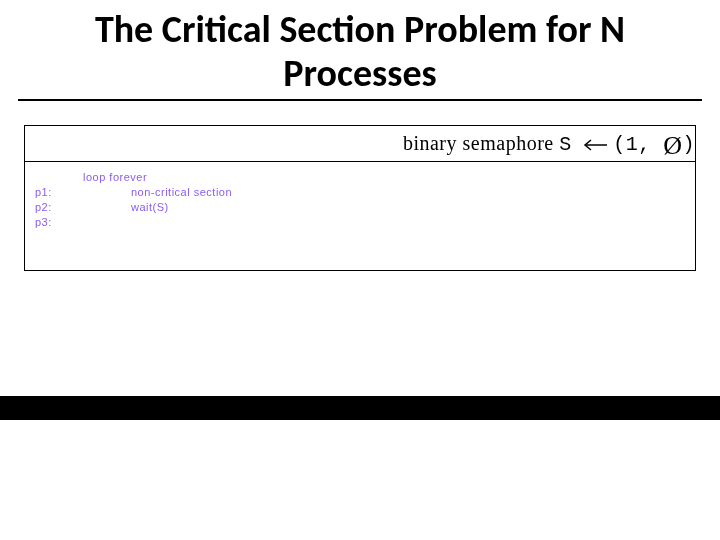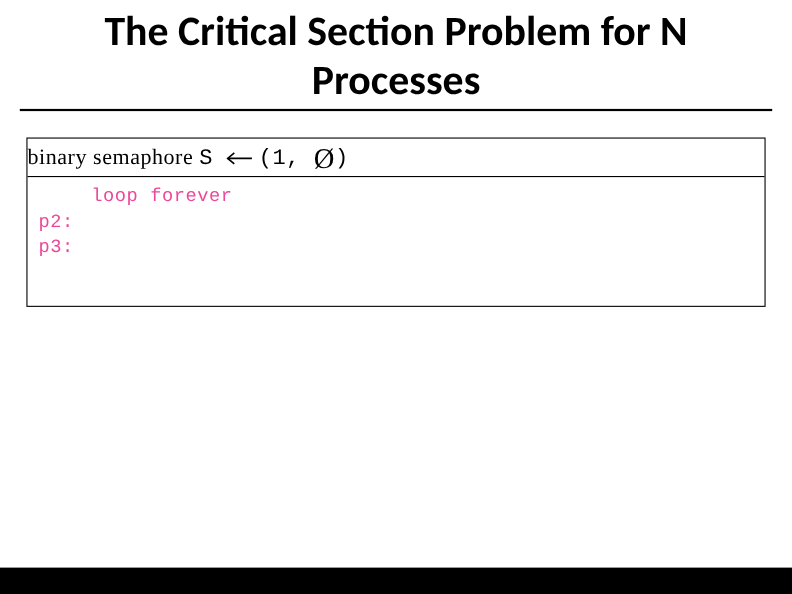--- a/index.html
+++ b/index.html
@@ -7,21 +7,21 @@
     padding: 0;
     width: 720px;
     height: 540px;
     background: #ffffff;
     font-family: Calibri, Arial, sans-serif;
     overflow: hidden;
     position: relative;
   }
   .slide {
     width: 720px;
-    height: 540px;
+    height: 420px;
     position: relative;
     box-sizing: border-box;
   }
   .title {
     font-size: 38px;
     font-weight: 700;
     text-align: center;
     color: #000;
     margin: 0;
     padding: 8px 40px 4px 40px;
@@ -32,21 +32,21 @@
     margin: 0 18px 24px 18px;
   }
   .code-box {
     margin: 0 24px;
     border: 1px solid #000;
     background: #fff;
   }
   .code-header {
     border-bottom: 1px solid #000;
     padding: 6px 0 4px 0;
-    text-align: left;
+    text-align: right;
     font-family: "Times New Roman", serif;
     font-size: 20px;
     letter-spacing: 0.5px;
   }
   .code-header .serif {
     font-family: "Times New Roman", serif;
     font-size: 20px;
   }
   .code-header .mono {
     font-family: "Courier New", monospace;
@@ -58,24 +58,24 @@
     margin: 0 4px 2px 4px;
   }
   .empty-set {
     font-size: 26px;
     vertical-align: -4px;
     display: inline-block;
     line-height: 0.8;
   }
   .code-body {
     padding: 8px 12px 40px 10px;
-    font-family: Liberation Mono, monospace;
-    font-size: 17px;
+    font-family: Liberation Sans, sans-serif;
+    font-size: 11px;
     line-height: 1.35;
-    color: #ec4899;
+    color: #8b5cf6;
     letter-spacing: 0.5px;
   }
   .code-row {
     display: flex;
   }
   .line-label {
     width: 48px;
     flex-shrink: 0;
   }
   .indent {
@@ -110,22 +110,28 @@
         <polyline points="10,2 4,7 10,12" fill="none" stroke="#000" stroke-width="1.5"></polyline>
       </svg><span class="mono">(1, </span><span class="empty-set">Ø</span><span class="mono">)</span>
     </div>
 
     <div class="code-body">
       <div class="code-row">
         <span class="line-label"></span>
         <span>loop forever</span>
       </div>
       <div class="code-row">
+        <span class="line-label">p1:</span>
+        <span class="indent"></span>
+        <span>non-critical section</span>
+      </div>
+      <div class="code-row">
         <span class="line-label">p2:</span>
         <span class="indent"></span>
+        <span>wait(S)</span>
       </div>
       <div class="code-row">
         <span class="line-label">p3:</span>
         <span class="indent"></span>
       </div>
     </div>
   </div>
 
   <div class="after-box"></div>
 

